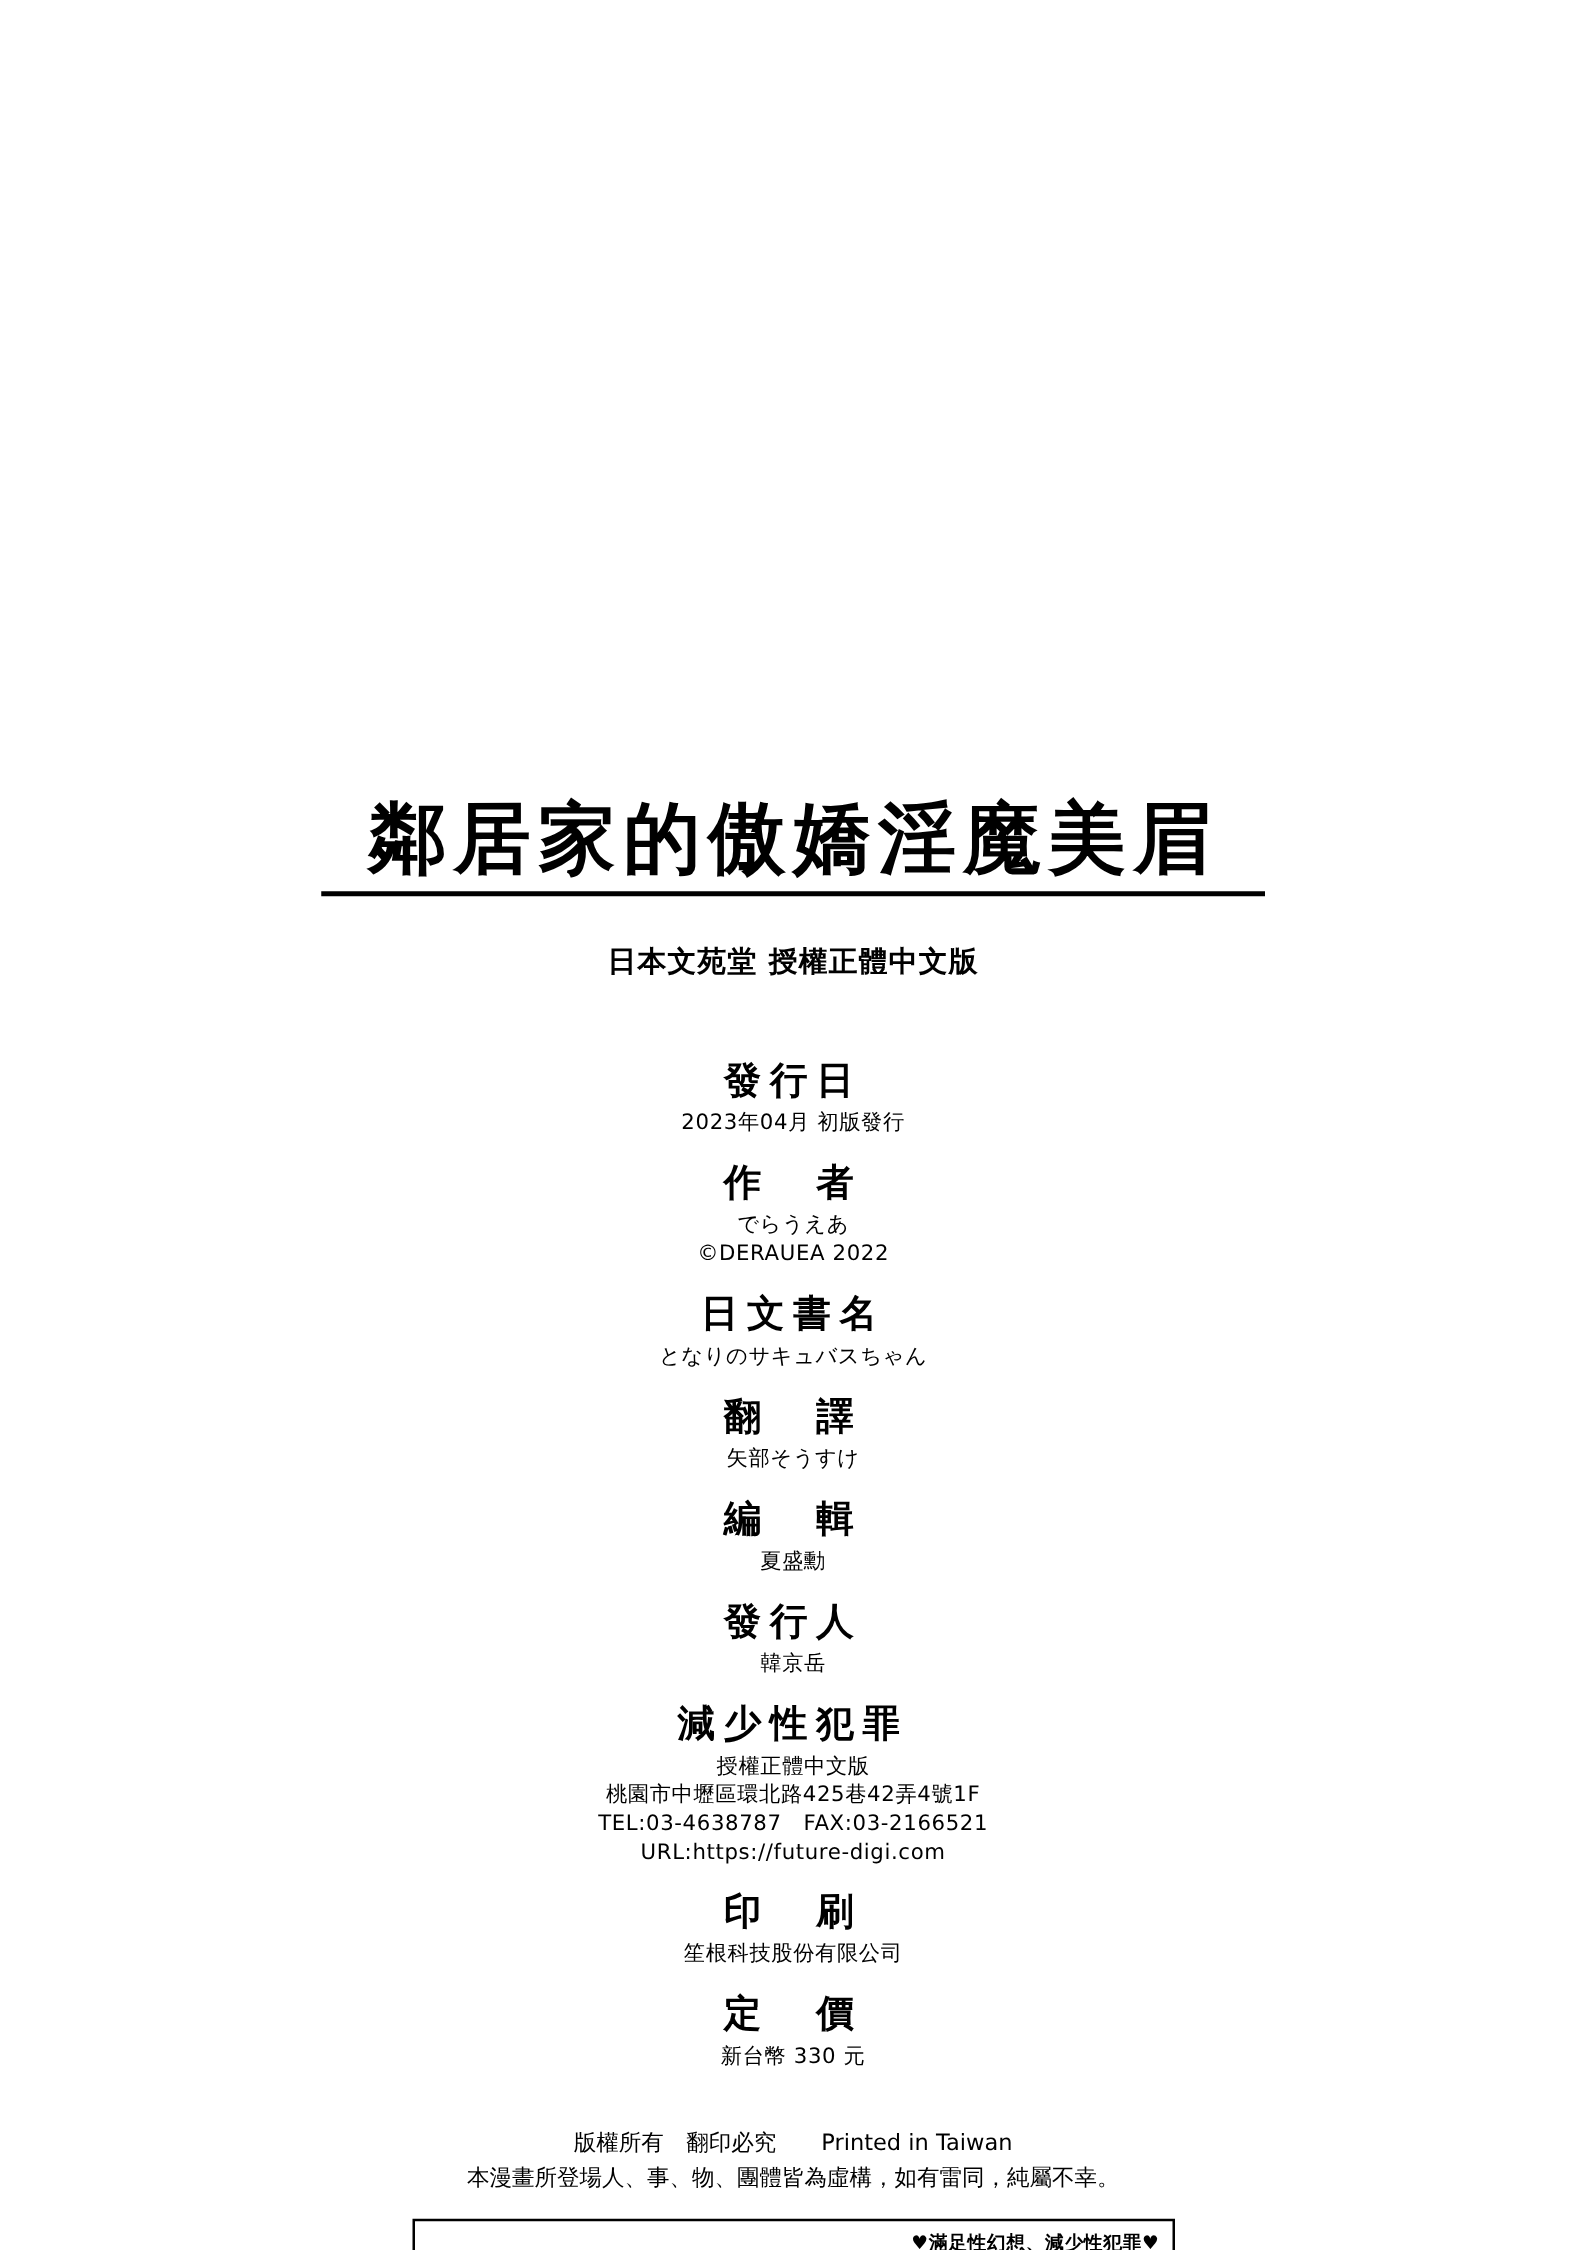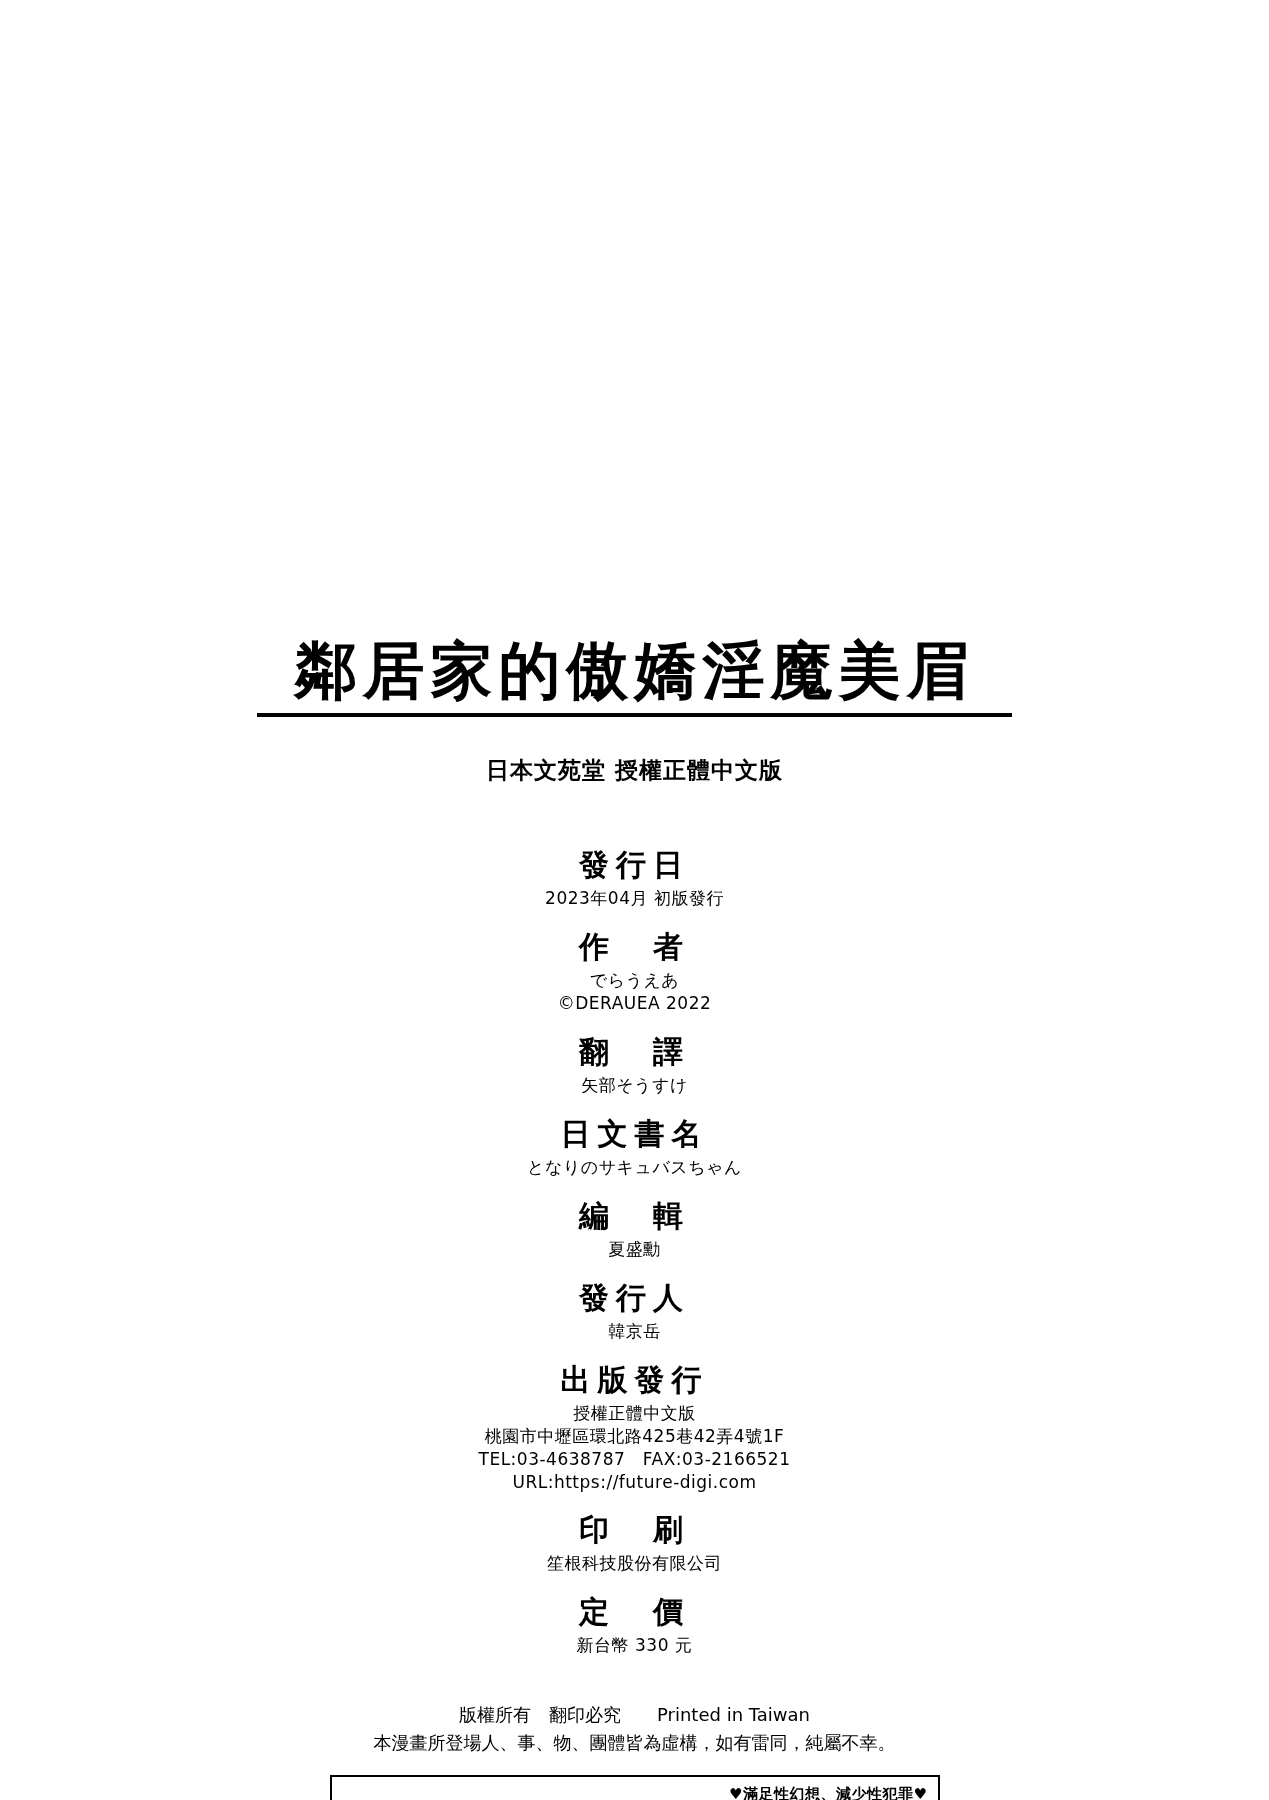--- a/index.html
+++ b/index.html
@@ -125,49 +125,49 @@
 
       <div class="field">
         <div class="field-label">作　者</div>
         <div class="field-value">
           <span class="line">でらうえあ</span>
           <span class="line small">©DERAUEA 2022</span>
         </div>
       </div>
 
       <div class="field">
+        <div class="field-label">日文書名</div>
+        <div class="field-value">
+          <span class="line">となりのサキュバスちゃん</span>
+        </div>
+      </div>
+
+      <div class="field">
         <div class="field-label">翻　譯</div>
         <div class="field-value">
           <span class="line">矢部そうすけ</span>
         </div>
       </div>
 
       <div class="field">
-        <div class="field-label">日文書名</div>
-        <div class="field-value">
-          <span class="line">となりのサキュバスちゃん</span>
-        </div>
-      </div>
-
-      <div class="field">
         <div class="field-label">編　輯</div>
         <div class="field-value">
           <span class="line">夏盛勳</span>
         </div>
       </div>
 
       <div class="field">
         <div class="field-label">發行人</div>
         <div class="field-value">
           <span class="line">韓京岳</span>
         </div>
       </div>
 
       <div class="field">
-        <div class="field-label">出版發行</div>
+        <div class="field-label">減少性犯罪</div>
         <div class="field-value">
           <span class="line">授權正體中文版</span>
           <span class="line">桃園市中壢區環北路425巷42弄4號1F</span>
           <span class="line">TEL:03-4638787　FAX:03-2166521</span>
           <span class="line">URL:https://future-digi.com</span>
         </div>
       </div>
 
       <div class="field">
         <div class="field-label">印　刷</div>

